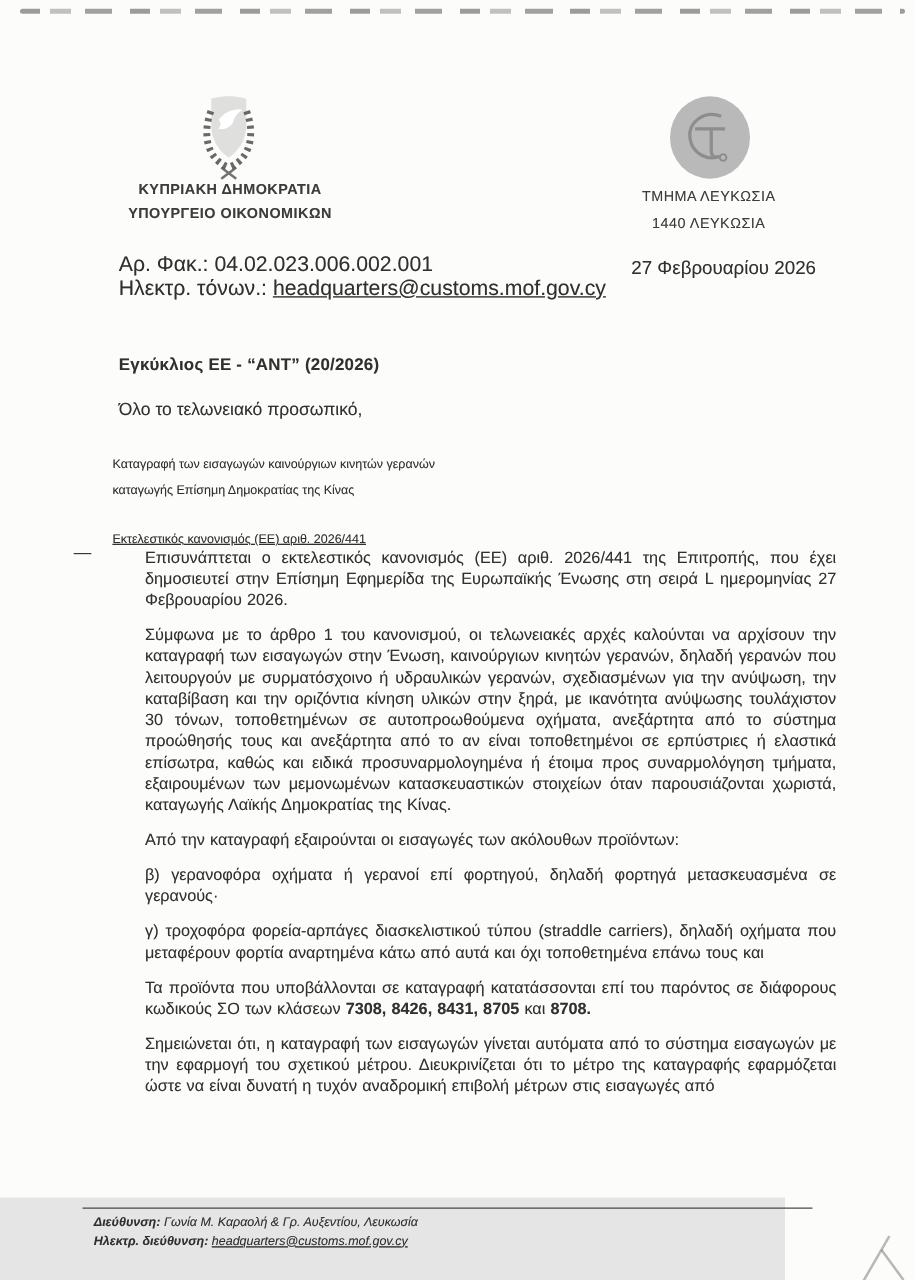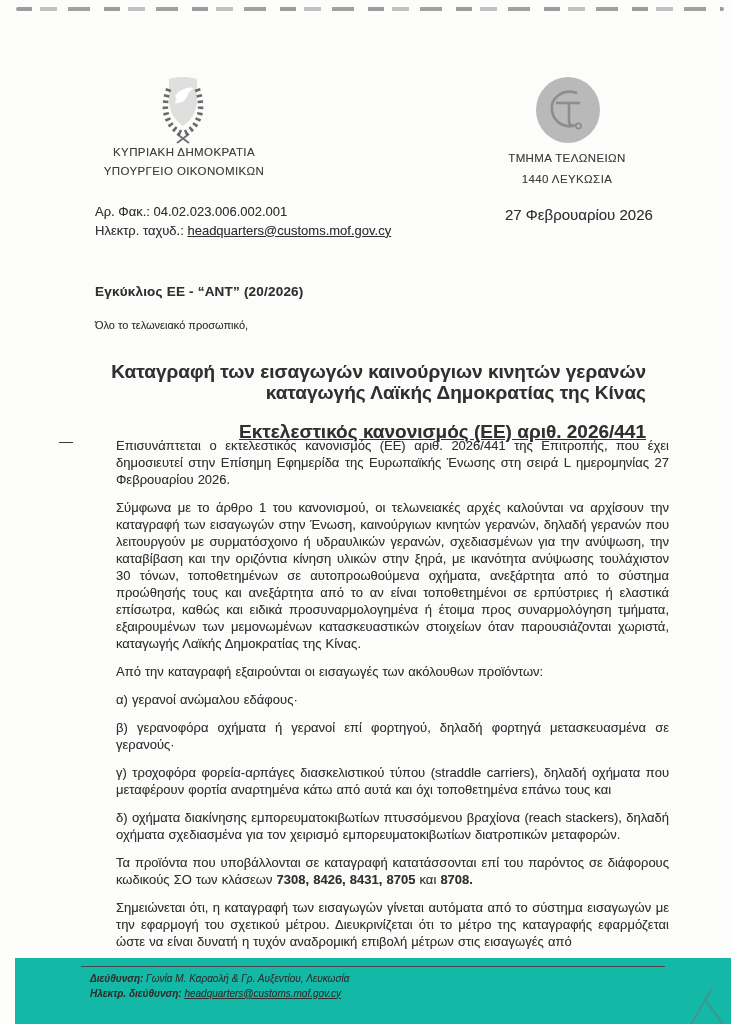--- a/index.html
+++ b/index.html
@@ -14,36 +14,36 @@
     position:absolute; top:7px; left:16px; right:8px; height:3.5px;
     background:repeating-linear-gradient(90deg,
       rgba(40,40,40,.60) 0 16px, rgba(0,0,0,0) 16px 24px,
       rgba(75,75,75,.45) 24px 41px, rgba(0,0,0,0) 41px 52px,
       rgba(30,30,30,.55) 52px 74px, rgba(0,0,0,0) 74px 88px);
     filter:blur(.6px); opacity:.75; border-radius:2px;
   }
   .emblem-left { position:absolute; left:150px; top:73px; width:66px; height:76px; filter:blur(.35px); }
   .seal-right  { position:absolute; left:535px; top:76px; width:66px; height:68px; filter:blur(.35px); }
   .org-left  { position:absolute; left:88px;  top:143px; width:192px; text-align:center;
-               font-size:11.5px; line-height:19px; color:#3c3c3c; letter-spacing:.4px; }
+               font-size:11.5px; line-height:19px; color:#3c3c3c; letter-spacing:.4px;font-weight:bold; }
   .org-right { position:absolute; left:478px; top:148px; width:178px; text-align:center;
                font-size:11.5px; line-height:20.5px; color:#3c3c3c; letter-spacing:.4px; }
-  .refs { position:absolute; left:95px; top:203px; font-size:13px; line-height:18.7px; }
+  .refs { position:absolute; left:95px; top:203px; font-size:17px; line-height:18.7px; }
   .date { position:absolute; left:505px; top:206px; font-size:15px; }
   .circular-no { position:absolute; left:95px; top:284px; font-size:13.5px; font-weight:bold; letter-spacing:.2px; }
-  .salutation  { position:absolute; left:95px; top:319px; font-size:11px;text-align:center; }
-  .subject { position:absolute; left:90px; top:361px; width:556px; text-align:right;
-             font-size:19px; font-weight:bold; line-height:21px; }
+  .salutation  { position:absolute; left:95px; top:319px; font-size:14px;text-align:center; }
+  .subject { position:absolute; left:90px; top:361px; width:556px; text-align:left;
+             font-size:10px; font-weight:normal; line-height:21px; }
   .subject .reg { display:inline-block; margin-top:18px; text-decoration:underline; }
   .dash-marker { position:absolute; left:59px; top:433px; font-size:14px; color:#3a3a3a; }
   .bodyflow { position:absolute; left:92px; top:437px; width:553px;
               font-size:13px; line-height:17px; text-align:justify; word-spacing:.5px;margin-left:24px; }
   .bodyflow p { margin:0 0 11px 0; }
   .u { text-decoration:underline; }
-  .footer { position:absolute; left:0; top:958px; width:716px; height:66px; background:#14b8a6;margin-left:15px; }
+  .footer { position:absolute; left:0; top:958px; width:628px; height:66px; background:#e5e5e5; }
   .footer-rule { position:absolute; left:66px; top:8px; width:584px; border-top:1.6px solid #4a4a4a; }
   .fcol { position:absolute; top:14px; font-size:10px; font-style:italic; line-height:14.5px; color:#2f2f2f; }
   .fcol .lbl { font-weight:bold; }
   .fcol-left  { left:75px;  width:305px; }
   .fcol-right { left:395px; width:270px; }
   .corner-mark1, .corner-mark2 { position:absolute; background:rgba(115,115,115,.5); z-index:5; }
   .corner-mark1 { left:700px; top:986px; width:2px; height:42px; transform:rotate(30deg); }
   .corner-mark2 { left:713px; top:997px; width:1.5px; height:30px; transform:rotate(-36deg); }
 </style>
 </head>
@@ -72,51 +72,49 @@
       <circle cx="43.5" cy="50" r="2.6" fill="none" stroke="#8d8d8d" stroke-width="1.6"></circle>
     </svg>
   </div>
 
   <div class="org-left">
     <div>ΚΥΠΡΙΑΚΗ ΔΗΜΟΚΡΑΤΙΑ</div>
     <div>ΥΠΟΥΡΓΕΙΟ ΟΙΚΟΝΟΜΙΚΩΝ</div>
   </div>
 
   <div class="org-right">
-    <div>ΤΜΗΜΑ ΤΕΛΩΝΕΙΩΝ</div>
+    <div>ΤΜΗΜΑ ΛΕΥΚΩΣΙΑ</div>
     <div>1440 ΛΕΥΚΩΣΙΑ</div>
   </div>
 
   <div class="refs">
     <div><span>Αρ. Φακ.:</span> <span>04.02.023.006.002.001</span></div>
-    <div><span>Ηλεκτρ. ταχυδ.:</span> <span class="u">headquarters@customs.mof.gov.cy</span></div>
+    <div><span>Ηλεκτρ. τόνων.:</span> <span class="u">headquarters@customs.mof.gov.cy</span></div>
   </div>
 
   <div class="date">27 Φεβρουαρίου 2026</div>
 
   <div class="circular-no">Εγκύκλιος ΕΕ - “ΑΝΤ” (20/2026)</div>
 
   <div class="salutation">Όλο το τελωνειακό προσωπικό,</div>
 
   <div class="subject">
     <div>Καταγραφή των εισαγωγών καινούργιων κινητών γερανών</div>
-    <div>καταγωγής Λαϊκής Δημοκρατίας της Κίνας</div>
+    <div>καταγωγής Επίσημη Δημοκρατίας της Κίνας</div>
     <div><span class="reg">Εκτελεστικός κανονισμός (ΕΕ) αριθ. 2026/441</span></div>
   </div>
 
   <div class="dash-marker">—</div>
 
   <div class="bodyflow">
     <p>Επισυνάπτεται ο εκτελεστικός κανονισμός (ΕΕ) αριθ. 2026/441 της Επιτροπής, που έχει δημοσιευτεί στην Επίσημη Εφημερίδα της Ευρωπαϊκής Ένωσης στη σειρά L ημερομηνίας 27 Φεβρουαρίου 2026.</p>
     <p>Σύμφωνα με το άρθρο 1 του κανονισμού, οι τελωνειακές αρχές καλούνται να αρχίσουν την καταγραφή των εισαγωγών στην Ένωση, καινούργιων κινητών γερανών, δηλαδή γερανών που λειτουργούν με συρματόσχοινο ή υδραυλικών γερανών, σχεδιασμένων για την ανύψωση, την καταβίβαση και την οριζόντια κίνηση υλικών στην ξηρά, με ικανότητα ανύψωσης τουλάχιστον 30 τόνων, τοποθετημένων σε αυτοπροωθούμενα οχήματα, ανεξάρτητα από το σύστημα προώθησής τους και ανεξάρτητα από το αν είναι τοποθετημένοι σε ερπύστριες ή ελαστικά επίσωτρα, καθώς και ειδικά προσυναρμολογημένα ή έτοιμα προς συναρμολόγηση τμήματα, εξαιρουμένων των μεμονωμένων κατασκευαστικών στοιχείων όταν παρουσιάζονται χωριστά, καταγωγής Λαϊκής Δημοκρατίας της Κίνας.</p>
     <p>Από την καταγραφή εξαιρούνται οι εισαγωγές των ακόλουθων προϊόντων:</p>
-    <p>α) γερανοί ανώμαλου εδάφους·</p>
     <p>β) γερανοφόρα οχήματα ή γερανοί επί φορτηγού, δηλαδή φορτηγά μετασκευασμένα σε γερανούς·</p>
     <p>γ) τροχοφόρα φορεία-αρπάγες διασκελιστικού τύπου (straddle carriers), δηλαδή οχήματα που μεταφέρουν φορτία αναρτημένα κάτω από αυτά και όχι τοποθετημένα επάνω τους και</p>
-    <p>δ) οχήματα διακίνησης εμπορευματοκιβωτίων πτυσσόμενου βραχίονα (reach stackers), δηλαδή οχήματα σχεδιασμένα για τον χειρισμό εμπορευματοκιβωτίων διατροπικών μεταφορών.</p>
     <p><span>Τα προϊόντα που υποβάλλονται σε καταγραφή κατατάσσονται επί του παρόντος σε διάφορους κωδικούς ΣΟ των κλάσεων </span><b>7308, 8426, 8431, 8705</b><span> και </span><b>8708.</b></p>
     <p>Σημειώνεται ότι, η καταγραφή των εισαγωγών γίνεται αυτόματα από το σύστημα εισαγωγών με την εφαρμογή του σχετικού μέτρου. Διευκρινίζεται ότι το μέτρο της καταγραφής εφαρμόζεται ώστε να είναι δυνατή η τυχόν αναδρομική επιβολή μέτρων στις εισαγωγές από</p>
   </div>
 
   <div class="footer">
     <div class="footer-rule"></div>
     <div class="fcol fcol-left">
       <div><span class="lbl">Διεύθυνση:</span><span> Γωνία Μ. Καραολή &amp; Γρ. Αυξεντίου, Λευκωσία</span></div>
       <div><span class="lbl">Ηλεκτρ. διεύθυνση:</span> <span class="u">headquarters@customs.mof.gov.cy</span></div>
     </div>

